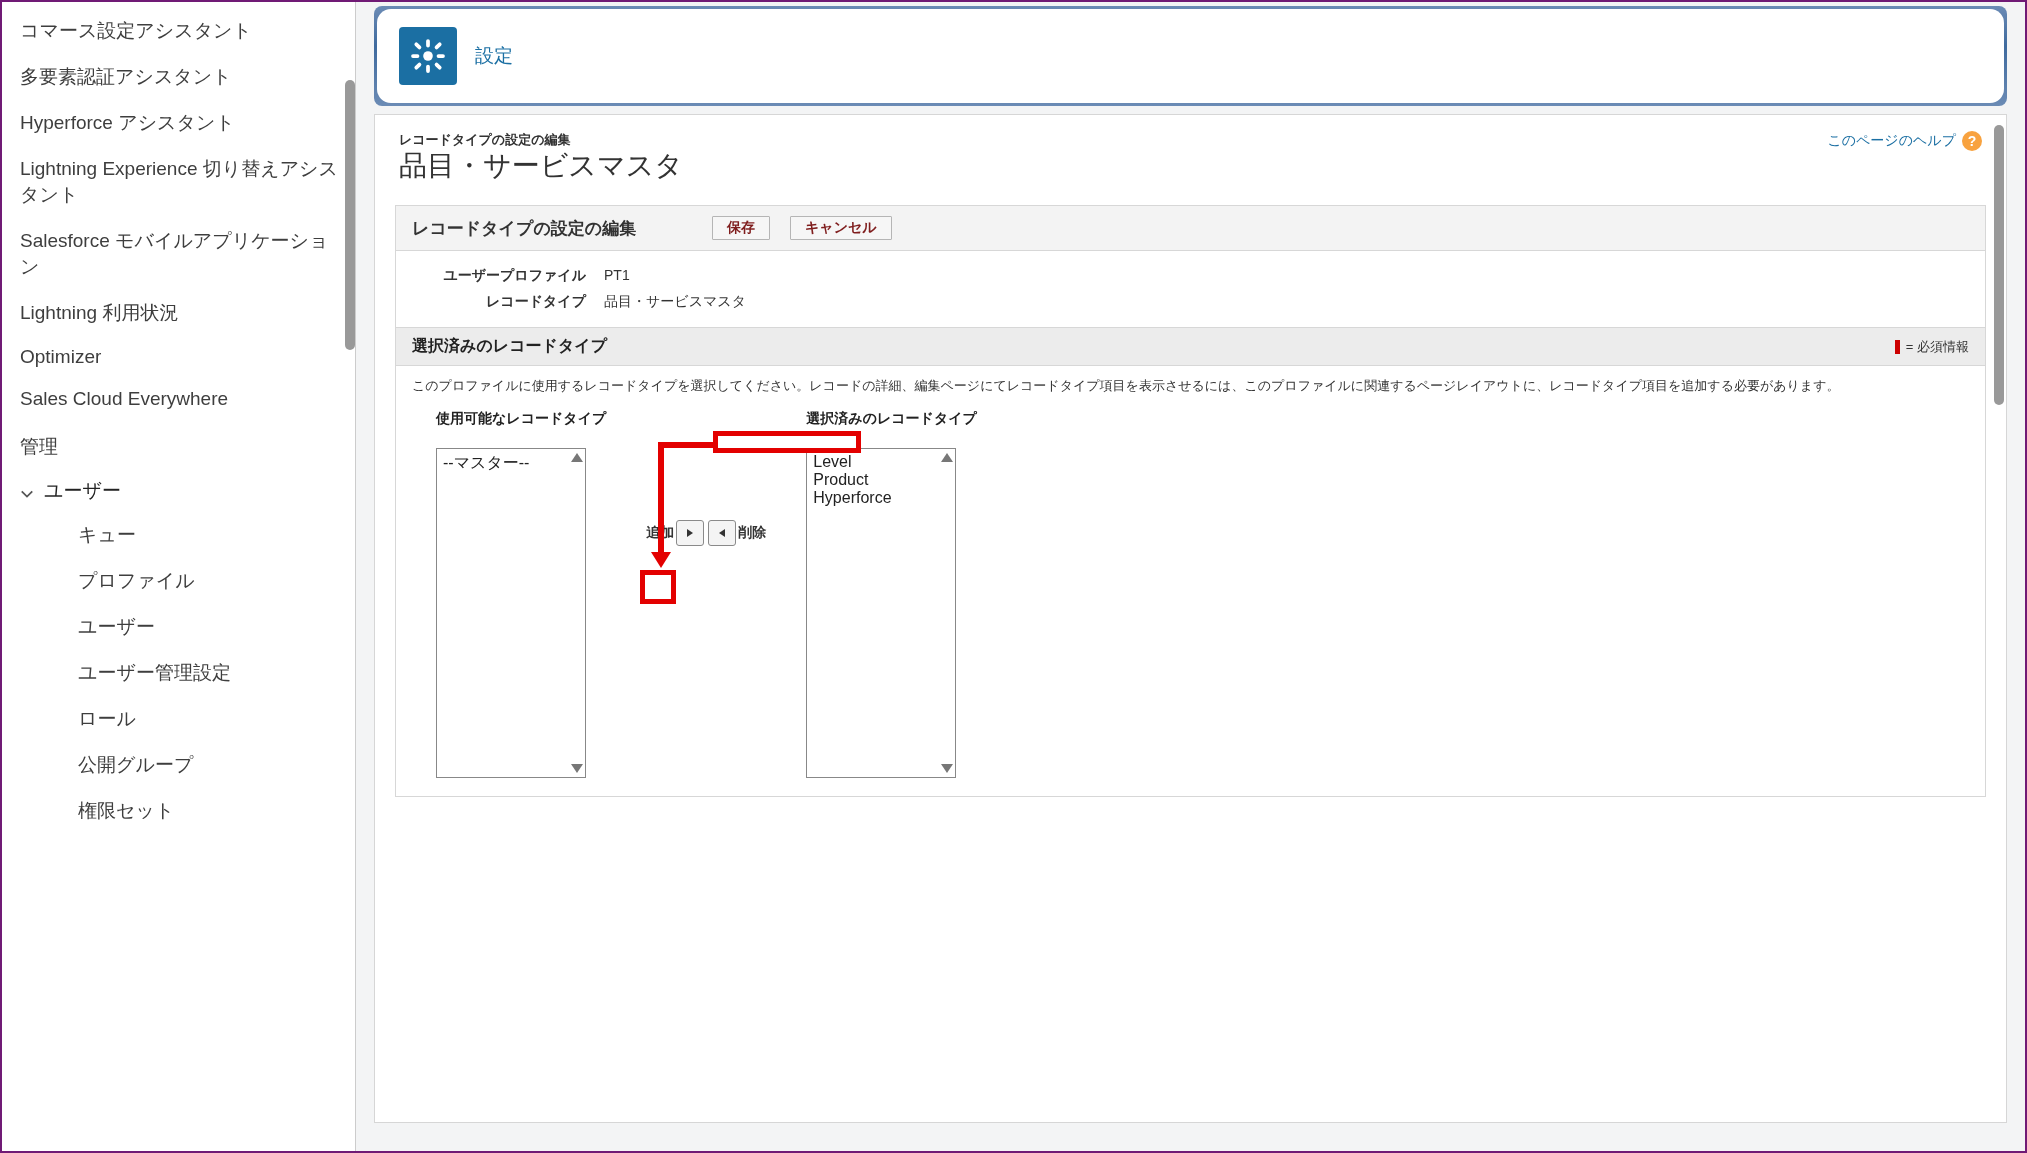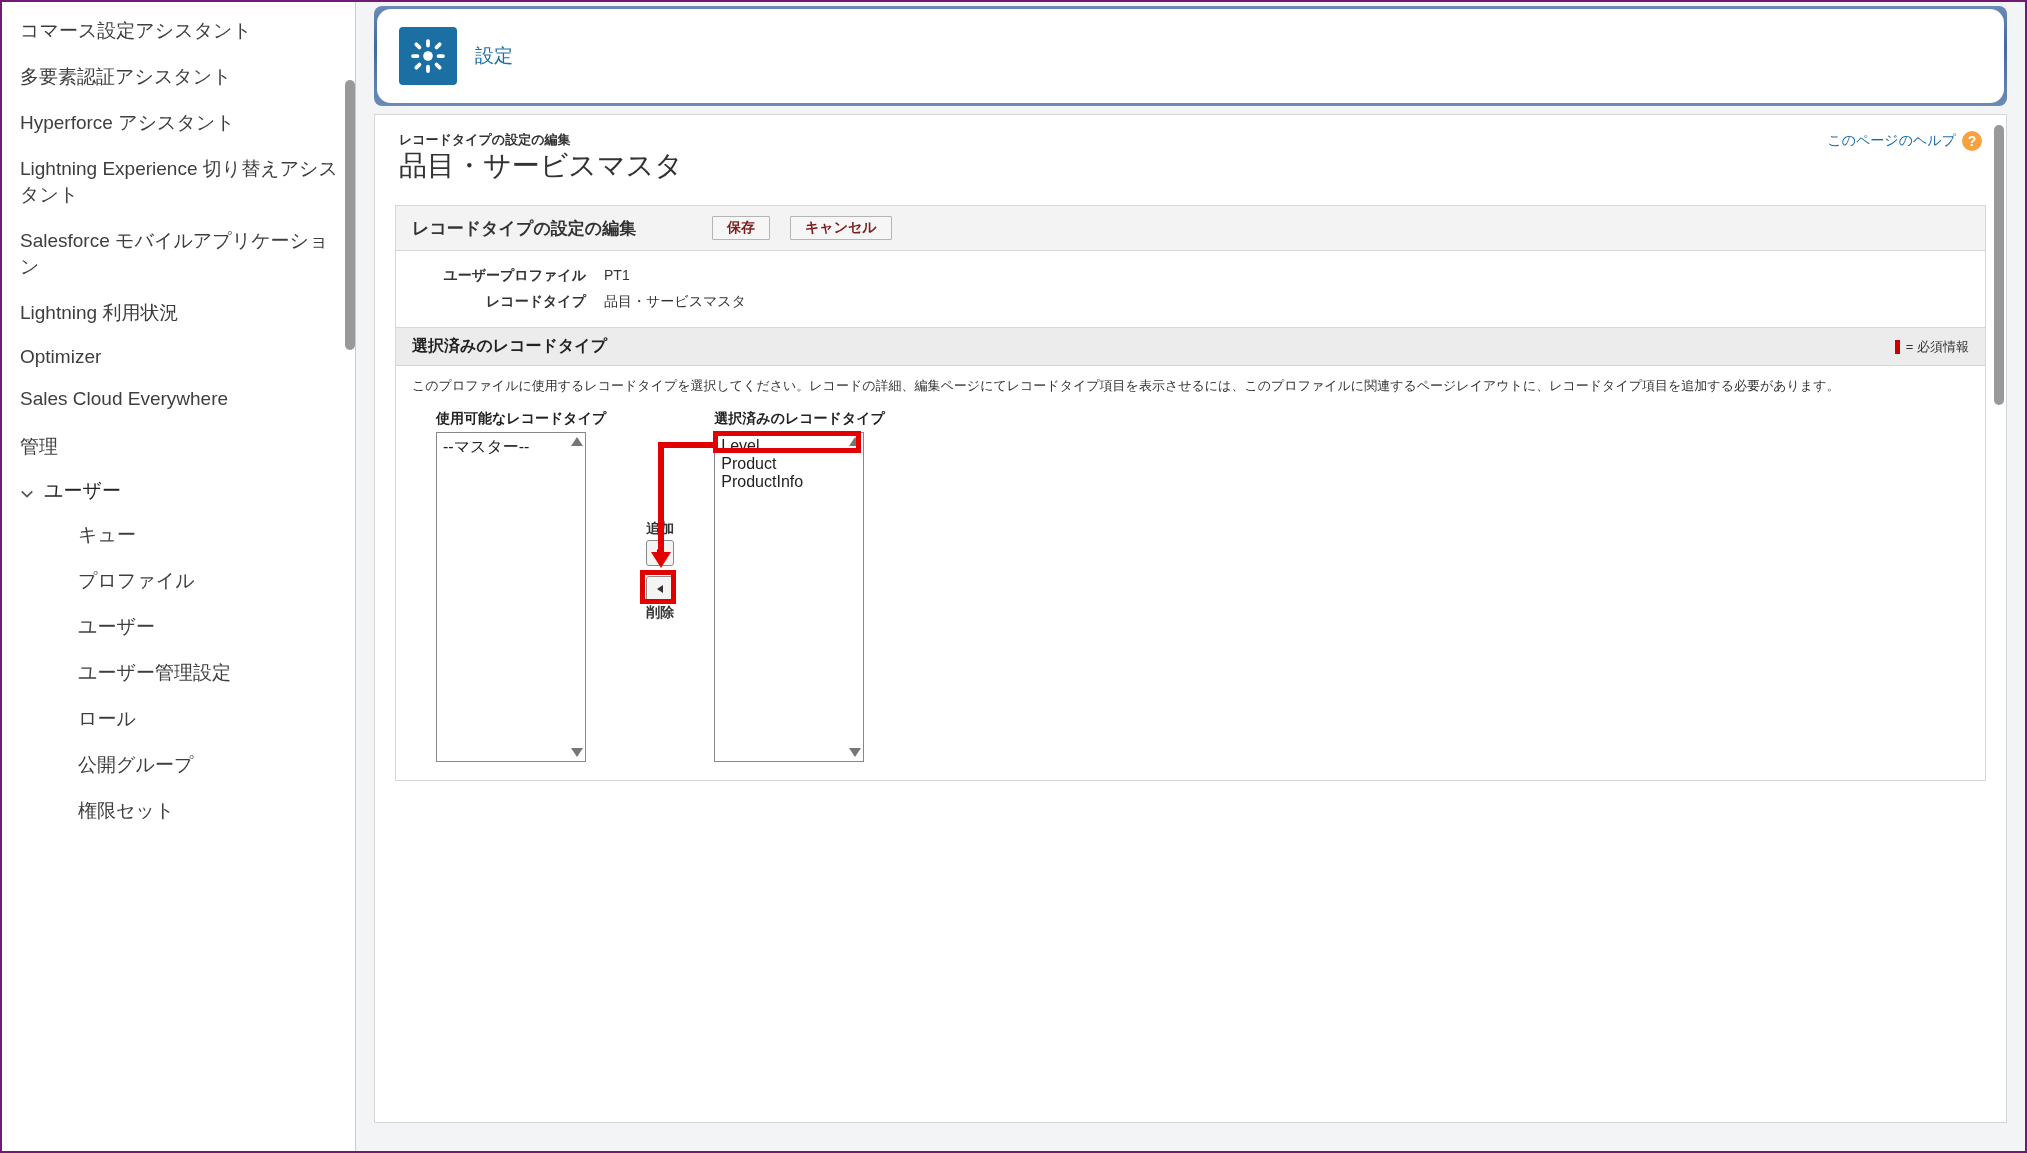--- a/index.html
+++ b/index.html
@@ -231,21 +231,21 @@
   .dual-list-area {
     display: flex;
     gap: 40px;
     padding: 6px 16px 18px 40px;
     align-items: flex-start;
   }
   .dual-col { display: flex; flex-direction: column; }
   .dual-label {
     font-size: 14px;
     font-weight: bold;
-    margin-bottom: 4px;
+    margin-bottom: 20px;
     color: #222;
   }
   .listbox {
     width: 150px;
     height: 330px;
     border: 1px solid #888;
     background: #fff;
     font-size: 16px;
     padding: 4px 4px;
     position: relative;
@@ -256,21 +256,21 @@
     right: 2px;
     width: 0; height: 0;
     border-left: 6px solid transparent;
     border-right: 6px solid transparent;
   }
   .listbox-scroll-up { top: 4px; border-bottom: 9px solid #777; }
   .listbox-scroll-down { bottom: 4px; border-top: 9px solid #777; }
 
   .middle-controls {
     display: flex;
-    flex-direction: column;
+    flex-direction: row;
     align-items: center;
     justify-content: center;
     gap: 2px;
     margin-top: 110px;
     position: relative;
   }
   .middle-controls .mc-label {
     font-size: 14px;
     font-weight: bold;
     color: #333;
@@ -424,21 +424,21 @@
             </div>
             <div class="mc-label"><span>削除</span></div>
           </div>
 
           <div class="dual-col">
             <div class="dual-label"><span>選択済みのレコードタイプ</span></div>
             <div class="listbox" id="selected-box">
               <div class="listbox-scroll-up"></div>
               <div class="opt" id="opt-level"><span>Level</span></div>
               <div class="opt"><span>Product</span></div>
-              <div class="opt"><span>ProductInfo</span></div>
+              <div class="opt"><span>Hyperforce</span></div>
               <div class="listbox-scroll-down"></div>
             </div>
           </div>
 
           <div class="anno" id="anno-level" style="left: 317.297px; top: 27px; width: 148px; height: 22px;"></div>
           <div class="anno" id="anno-remove" style="left: 244.297px; top: 166px; width: 36px; height: 34px;"></div>
           <div class="anno-line-h" id="anno-line-h" style="left: 262.297px; top: 38px; width: 55px; height: 6px;"></div>
           <div class="anno-line-v" id="anno-line-v" style="left: 262.297px; top: 38px; width: 6px; height: 112px;"></div>
           <div class="anno-arrowhead" id="anno-arrowhead" style="left: 255.297px; top: 148px;"></div>
         </div>

